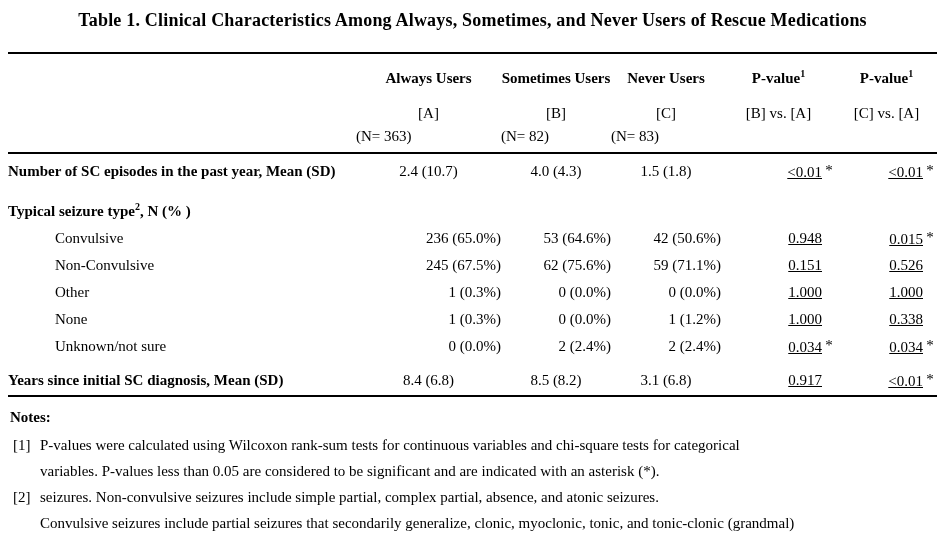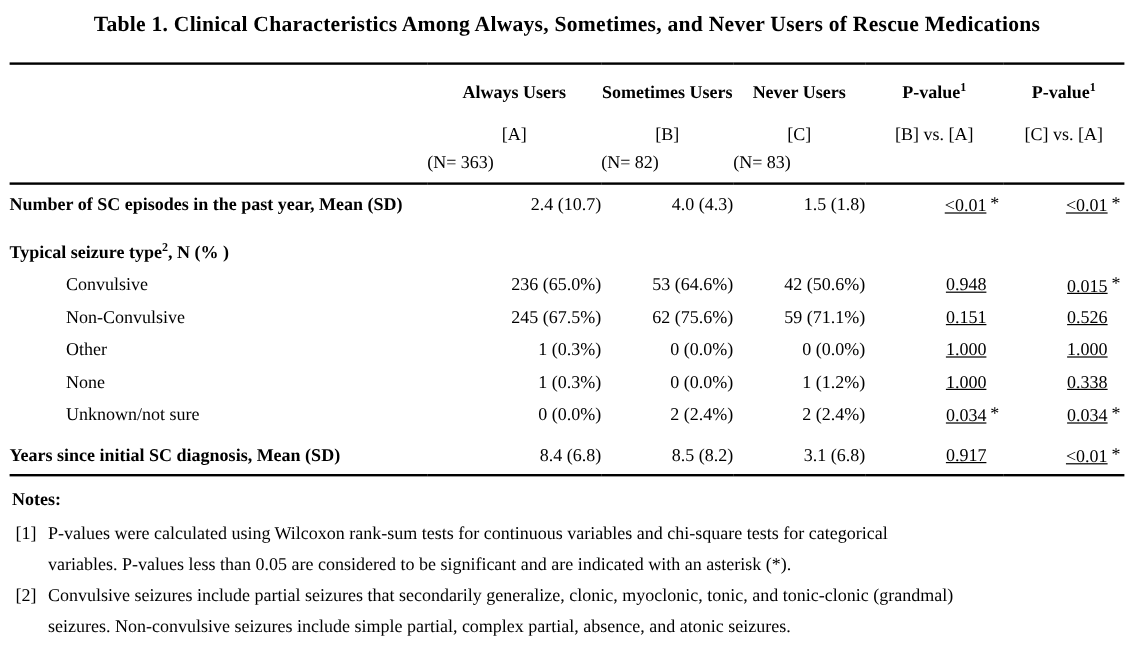--- a/index.html
+++ b/index.html
@@ -38,21 +38,21 @@
   tr.h-counts td { height: 25px; text-align: left; vertical-align: top; }
   tr.h-counts td { border-bottom: 2px solid #000; }
   sup { font-size: 10px; line-height: 0; }
 
   
   td.lbl { text-align: left; padding-left: 2px; }
   tr.bold-row td.lbl { font-weight: bold; }
   td.lbl.indent { padding-left: 47px; }
 
   td.num { text-align: right; padding-right: 13px; white-space: nowrap; }
-  tr.mean-row td.num { text-align: right; padding-right: 0; }
+  tr.mean-row td.num { text-align: center; padding-right: 0; }
 
   td.pv { text-align: right; padding-right: 4px; white-space: nowrap; text-decoration: underline; }
   .star { display: inline-block; width: 14px; text-align: center; vertical-align: 2px; }
 
   tr.rw0 td { height: 40px; padding-bottom: 4px; }
   tr.rw1 td { height: 32px; vertical-align: bottom; padding-bottom: 5px; }
   tr.rwcat td { height: 27px; }
   tr.rw7 td { height: 36px; padding-top: 6px; }
 
   
@@ -177,19 +177,19 @@
     <div class="note">
       <span class="note-marker">[1]</span>
       <div class="note-text">
         <div>P-values were calculated using Wilcoxon rank-sum tests for continuous variables and chi-square tests for categorical</div>
         <div>variables. P-values less than 0.05 are considered to be significant and are indicated with an asterisk (*).</div>
       </div>
     </div>
     <div class="note">
       <span class="note-marker">[2]</span>
       <div class="note-text">
+        <div>seizures. Non-convulsive seizures include simple partial, complex partial, absence, and atonic seizures.</div>
         <div>Convulsive seizures include partial seizures that secondarily generalize, clonic, myoclonic, tonic, and tonic-clonic (grandmal)</div>
-        <div>seizures. Non-convulsive seizures include simple partial, complex partial, absence, and atonic seizures.</div>
       </div>
     </div>
   </div>
 
 </div>
 
 </body></html>

